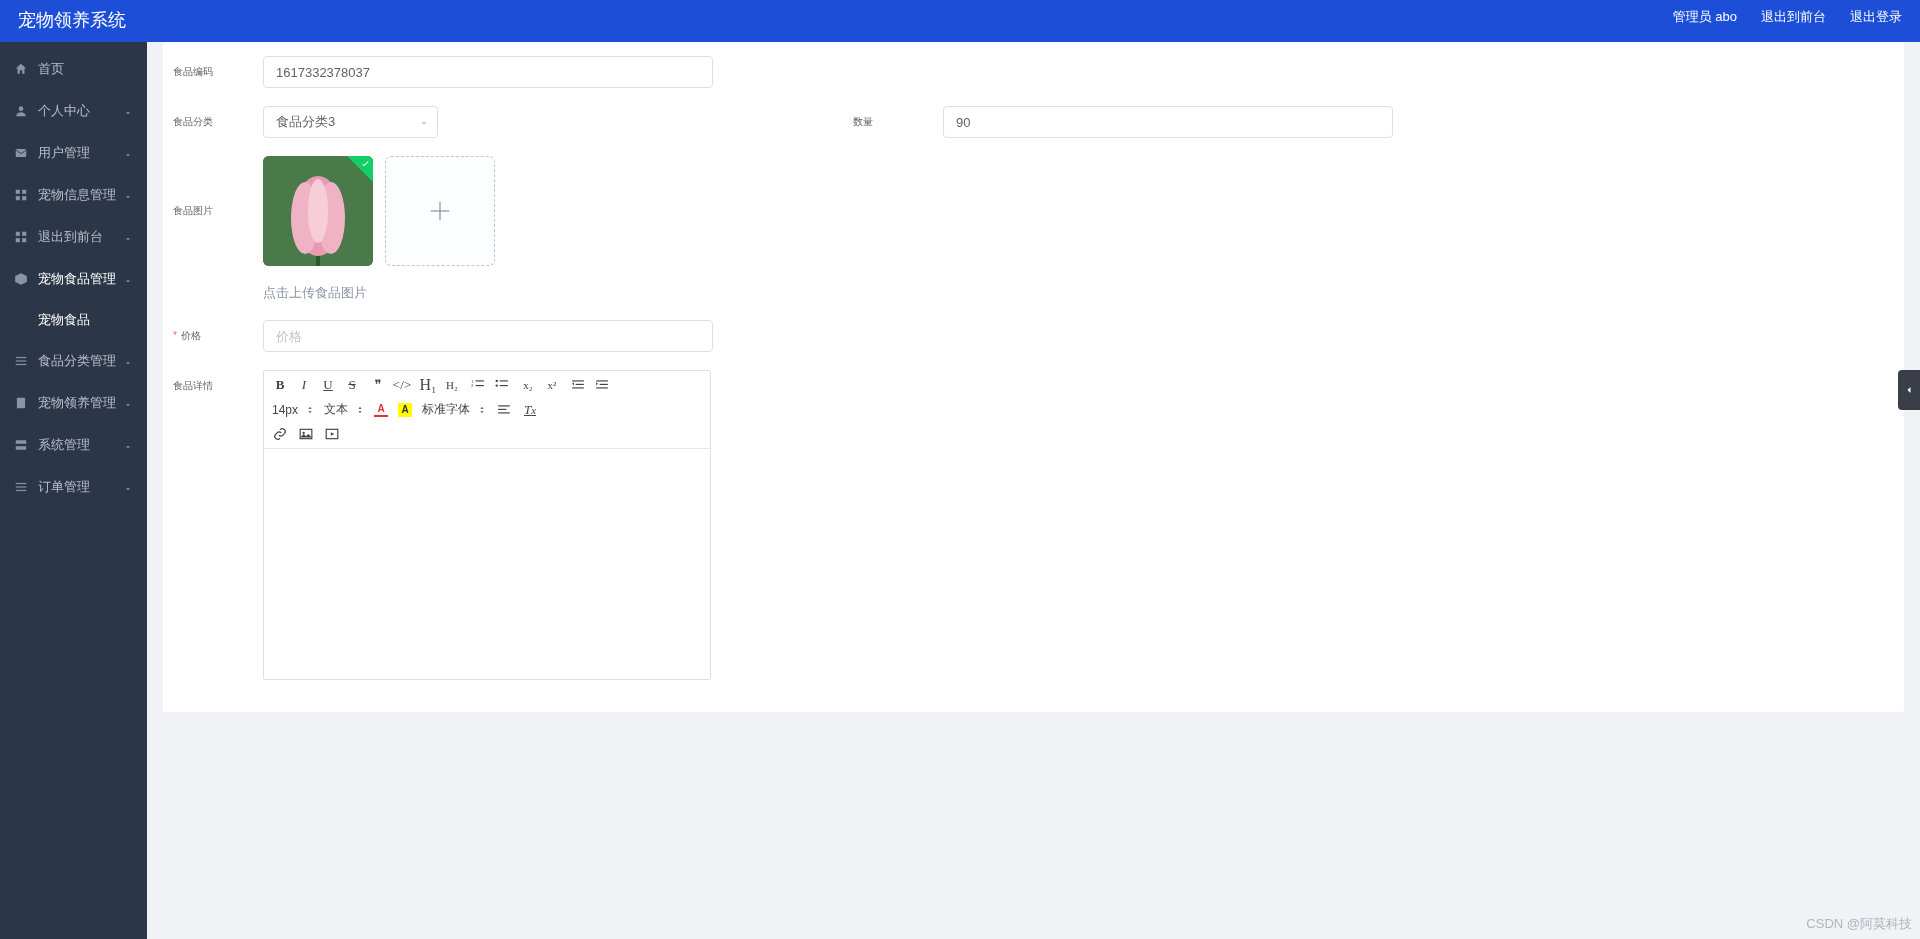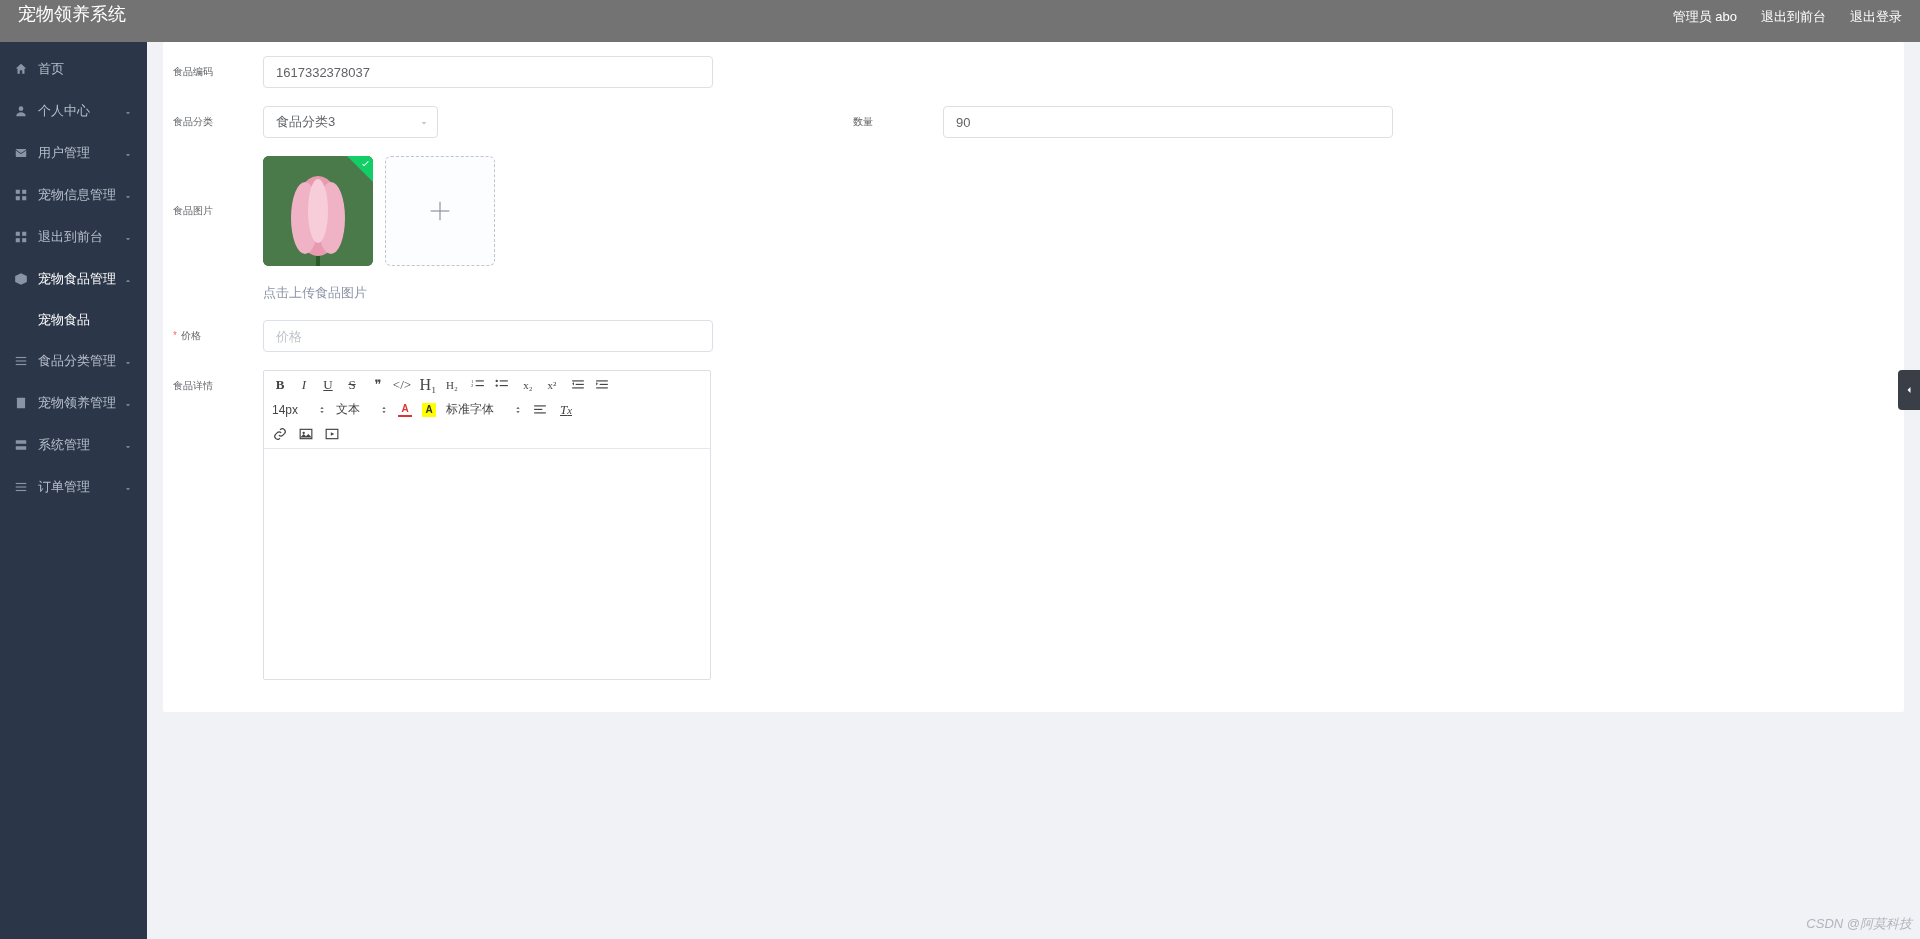--- a/index.html
+++ b/index.html
@@ -1,18 +1,18 @@
 <!DOCTYPE html>
 <html><head>
 <meta charset="utf-8">
 <style>
   * { box-sizing: border-box; margin: 0; padding: 0; }
   body { font-family: "Helvetica Neue", Helvetica, "PingFang SC", "Microsoft YaHei", Arial, sans-serif; font-size: 14px; color: #606266; background: #f0f2f5; }
   
-  .topbar { height: 42px; background: #737373; display: flex; align-items: flex-end; padding: 16px 18px; color: #fff; }
+  .topbar { height: 42px; background: #1d4ed8; display: flex; align-items: flex-start; padding: 8px 18px; color: #fff; }
   .topbar .title { font-size: 18px; font-weight: 500; }
   .topbar .spacer { flex: 1; }
   .topbar .link { color: #fff; font-size: 13px; margin-left: 24px; cursor: pointer; }
   
   .layout { display: flex; height: calc(100vh - 42px); }
   
   .sidebar { width: 147px; background: #2b3648; color: #b8bfcc; flex-shrink: 0; overflow-y: auto; padding-top: 6px; }
   .menu-item { display: flex; align-items: center; height: 42px; padding: 0 14px; cursor: pointer; font-size: 13px; position: relative; }
   .menu-item .m-icon { width: 14px; height: 14px; margin-right: 10px; display: inline-flex; align-items: center; justify-content: center; }
   .menu-item .m-icon svg { width: 14px; height: 14px; fill: #8a94a6; }
@@ -50,29 +50,29 @@
   .flower { width: 100%; height: 100%; }
   .upload-add { width: 110px; height: 110px; border: 1px dashed #c0c4cc; border-radius: 6px; display: flex; align-items: center; justify-content: center; cursor: pointer; background: #fbfdff; }
   .upload-add svg { width: 28px; height: 28px; stroke: #8c939d; stroke-width: 1; fill: none; }
   .upload-hint { margin-top: 18px; font-size: 13px; color: #8a94a6; }
   
   .editor-wrap { width: 448px; border: 1px solid #dcdfe6; border-radius: 2px; }
   .editor-toolbar { border-bottom: 1px solid #e4e7ed; padding: 6px 8px; display: flex; flex-wrap: wrap; align-items: center; gap: 4px 10px; font-size: 13px; color: #444; }
   .tb-btn { width: 16px; height: 16px; display: inline-flex; align-items: center; justify-content: center; cursor: pointer; font-family: serif; }
   .tb-btn svg { width: 14px; height: 14px; fill: #444; }
   .tb-sep-group { display: flex; gap: 8px; align-items: center; }
-  .tb-select { display: inline-flex; align-items: center; gap: 20px; cursor: pointer; font-size: 12px; }
+  .tb-select { display: inline-flex; align-items: center; gap: 8px; cursor: pointer; font-size: 12px; }
   .tb-select svg { width: 8px; height: 8px; fill: #444; }
   .tb-colorbox { width: 14px; height: 14px; display: inline-flex; align-items: center; justify-content: center; font-size: 10px; font-weight: bold; }
   .editor-body { min-height: 230px; padding: 8px; }
   
   .side-float { position: fixed; right: 0; top: 370px; width: 22px; height: 40px; background: #3a3f47; border-radius: 4px 0 0 4px; display: flex; align-items: center; justify-content: center; cursor: pointer; }
   .side-float svg { width: 12px; height: 12px; fill: #fff; }
   
-  .watermark { position: fixed; right: 8px; bottom: 6px; font-size: 13px; color: #b0b4bc; font-style: italic; }
+  .watermark { position: fixed; right: 8px; bottom: 6px; font-size: 13px; color: #b0b4bc; }
 </style>
 </head>
 <body>
 
 <div class="topbar">
   <span class="title">宠物领养系统</span>
   <span class="spacer"></span>
   <span class="link">管理员 abo</span>
   <span class="link">退出到前台</span>
   <span class="link">退出登录</span>

